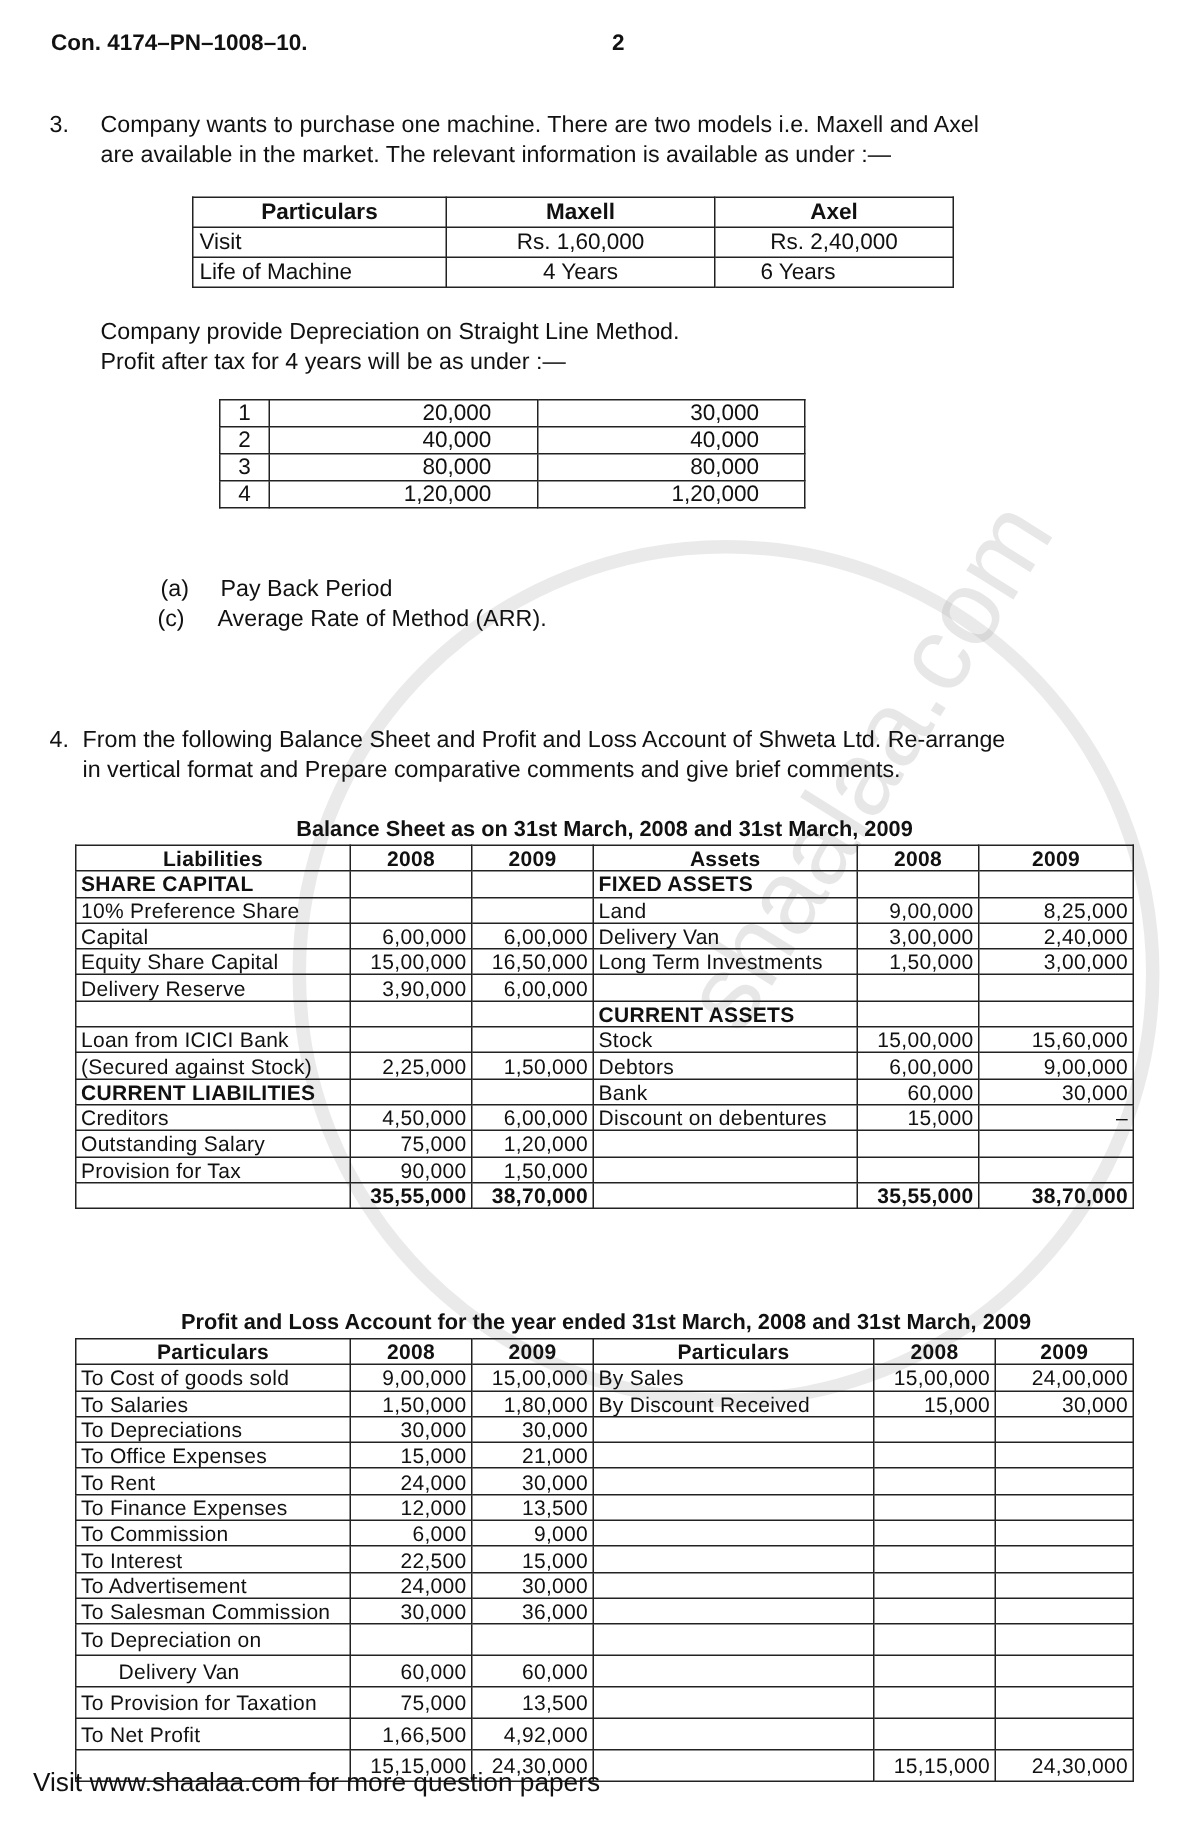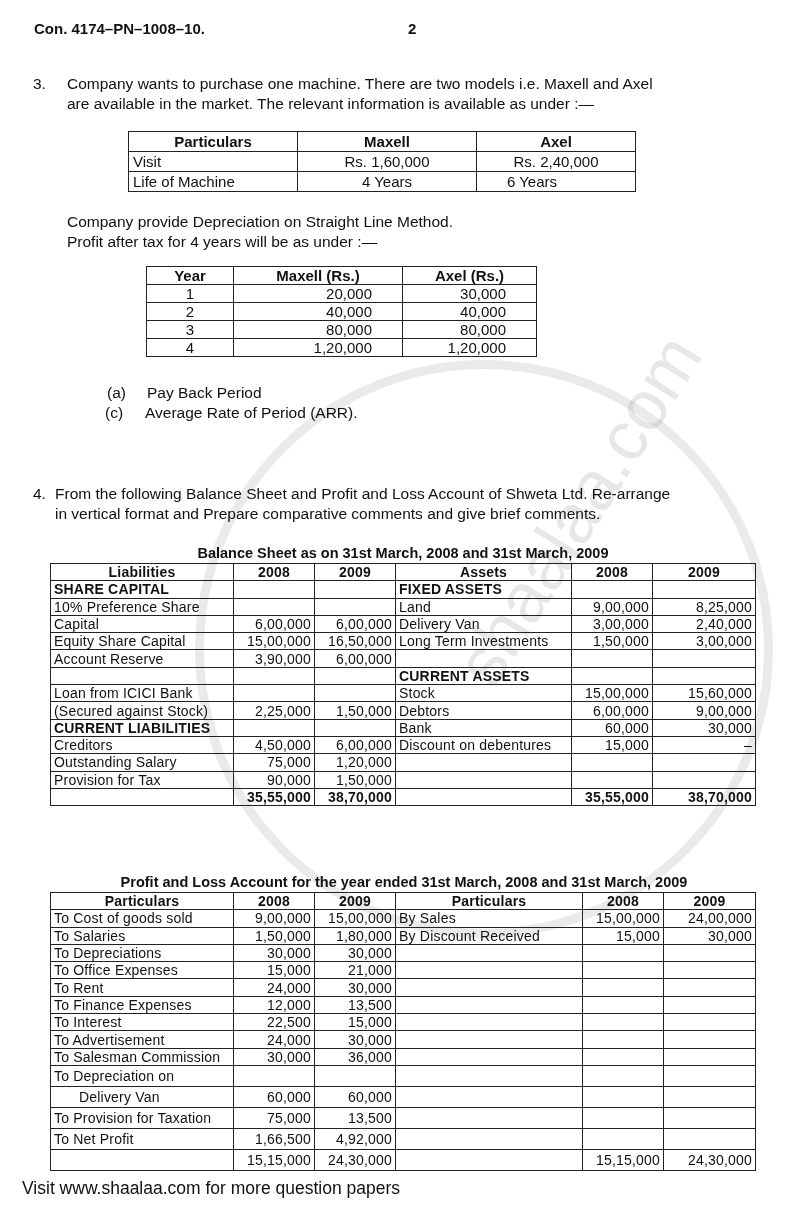--- a/index.html
+++ b/index.html
@@ -66,25 +66,20 @@
 </tbody>
   </table>
 
 <div class="abs para" style="left:67px; top:212px;">
   <div>Company provide Depreciation on Straight Line Method.</div>
   <div>Profit after tax for 4 years will be as under :—</div>
 </div>
 
 <table class="t2" style="left:146px; top:266px; width:391px;">
   <tbody>
-      <tr>
-    <th style="width:78px">Year</th>
-    <th style="width:160px">Maxell (Rs.)</th>
-    <th>Axel (Rs.)</th>
-  </tr>
   <tr>
         <td class="c">1</td>
         <td class="r" style="padding-right:30px">20,000</td>
         <td class="r" style="padding-right:30px">30,000</td>
       </tr>
   <tr>
         <td class="c">2</td>
         <td class="r" style="padding-right:30px">40,000</td>
         <td class="r" style="padding-right:30px">40,000</td>
       </tr>
@@ -96,21 +91,21 @@
   <tr>
         <td class="c">4</td>
         <td class="r" style="padding-right:30px">1,20,000</td>
         <td class="r" style="padding-right:30px">1,20,000</td>
       </tr>
 </tbody>
   </table>
 
 <div class="abs find" style="left:67px; top:383px;">
   <div style="margin-left:40px;"><span style="display:inline-block;width:40px">(a)</span><span>Pay Back Period</span></div>
-  <div style="margin-left:38px;"><span style="display:inline-block;width:40px">(c)</span><span>Average Rate of Period (ARR).</span></div>
+  <div style="margin-left:38px;"><span style="display:inline-block;width:40px">(c)</span><span>Average Rate of Method (ARR).</span></div>
 </div>
 
 <div class="abs para" style="left:33px; top:484px; width:760px;">
   <span class="qnum">4.</span>
   <div style="margin-left:22px;">
     <div>From the following Balance Sheet and Profit and Loss Account of Shweta Ltd. Re-arrange</div>
     <div>in vertical format and Prepare comparative comments and give brief comments.</div>
   </div>
 </div>
 
@@ -162,21 +157,21 @@
       </tr>
       <tr>
         <td>Equity Share Capital</td>
         <td class="r">15,00,000</td>
         <td class="r">16,50,000</td>
         <td>Long Term Investments</td>
         <td class="r">1,50,000</td>
         <td class="r">3,00,000</td>
       </tr>
       <tr>
-        <td>Account Reserve</td>
+        <td>Delivery Reserve</td>
         <td class="r">3,90,000</td>
         <td class="r">6,00,000</td>
         <td></td>
         <td class="r"></td>
         <td class="r"></td>
       </tr>
       <tr>
         <td></td>
         <td class="r"></td>
         <td class="r"></td>
@@ -307,20 +302,28 @@
       </tr>
       <tr>
         <td>To Finance Expenses</td>
         <td class="r">12,000</td>
         <td class="r">13,500</td>
         <td></td>
         <td class="r"></td>
         <td class="r"></td>
       </tr>
       <tr>
+        <td>To Commission</td>
+        <td class="r">6,000</td>
+        <td class="r">9,000</td>
+        <td></td>
+        <td class="r"></td>
+        <td class="r"></td>
+      </tr>
+      <tr>
         <td>To Interest</td>
         <td class="r">22,500</td>
         <td class="r">15,000</td>
         <td></td>
         <td class="r"></td>
         <td class="r"></td>
       </tr>
       <tr>
         <td>To Advertisement</td>
         <td class="r">24,000</td>

